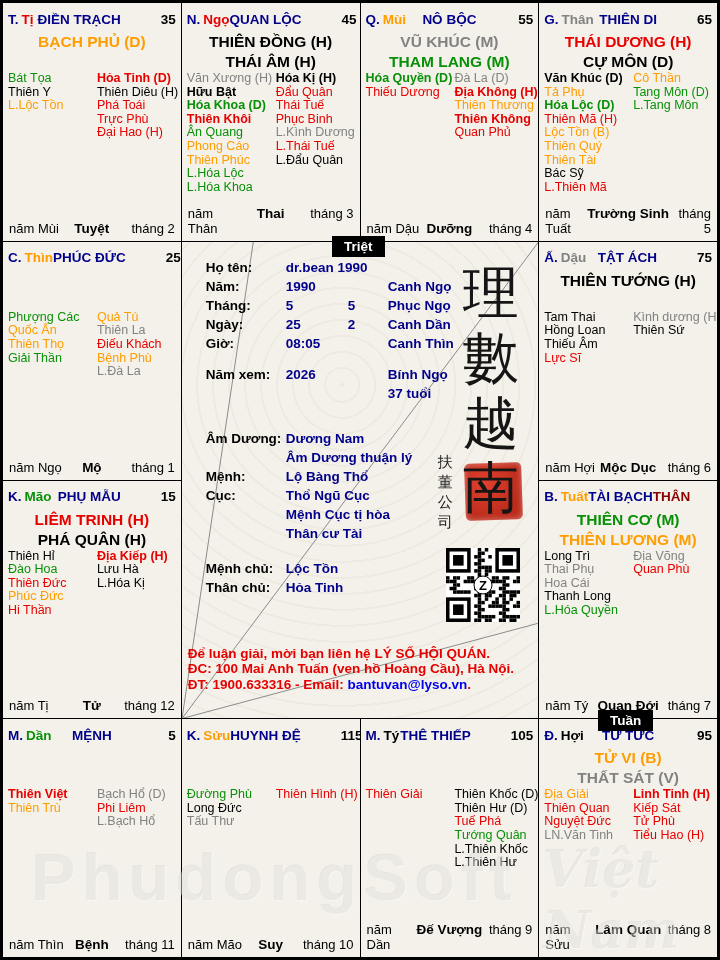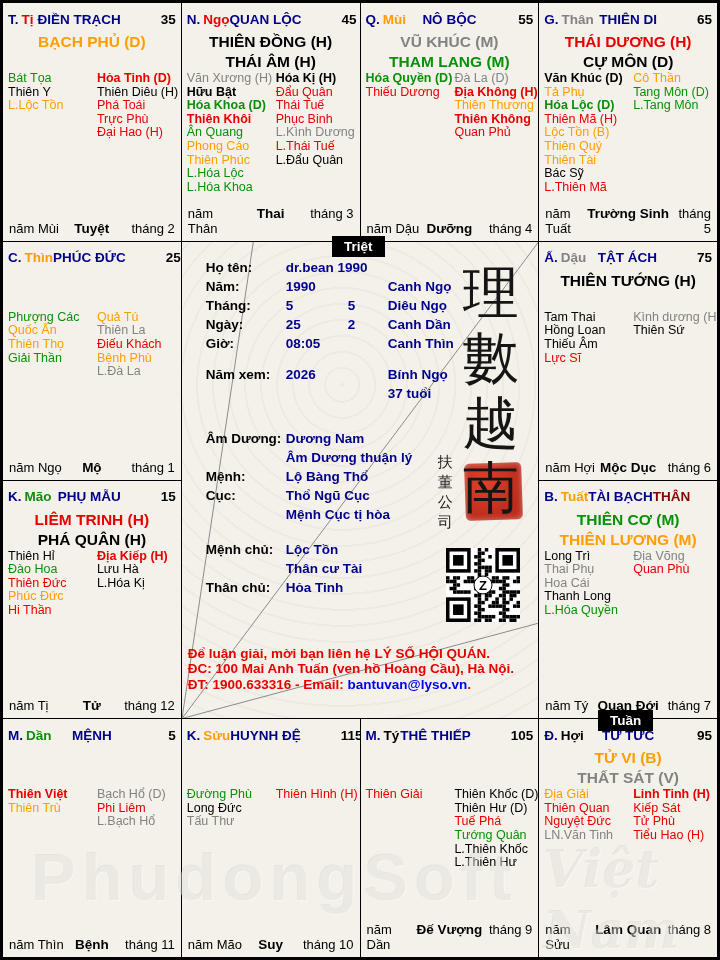--- a/index.html
+++ b/index.html
@@ -494,21 +494,21 @@
       <div class="irow">
           <span class="lbl">Năm:</span>
           <span class="val">1990</span>
           <span class="val2"></span>
           <span class="canchi">Canh Ngọ</span>
         </div>
       <div class="irow">
           <span class="lbl">Tháng:</span>
           <span class="val">5</span>
           <span class="val2">5</span>
-          <span class="canchi">Diêu Ngọ</span>
+          <span class="canchi">Phục Ngọ</span>
         </div>
       <div class="irow">
           <span class="lbl">Ngày:</span>
           <span class="val">25</span>
           <span class="val2">2</span>
           <span class="canchi">Canh Dần</span>
         </div>
       <div class="irow">
           <span class="lbl">Giờ:</span>
           <span class="val">08:05</span>
@@ -540,27 +540,27 @@
           <span class="notetxt">Lộ Bàng Thổ</span>
         </div>
       <div class="irow">
           <span class="lbl">Cục:</span>
           <span class="notetxt">Thổ Ngũ Cục</span>
         </div>
       <div class="irow">
           <span class="lbl"></span>
           <span class="notetxt">Mệnh Cục tị hòa</span>
         </div>
+      <div class="irow">
+          <span class="lbl"></span>
+          <span class="notetxt">Thân cư Tài</span>
+        </div>
       <div class="irow mt16">
           <span class="lbl">Mệnh chủ:</span>
           <span class="notetxt">Lộc Tồn</span>
-        </div>
-      <div class="irow">
-          <span class="lbl"></span>
-          <span class="notetxt">Thân cư Tài</span>
         </div>
       <div class="irow">
           <span class="lbl">Thân chủ:</span>
           <span class="notetxt">Hỏa Tinh</span>
         </div>
     </div>
 
     <div class="callig">
       <div>理</div>
       <div>數</div>

